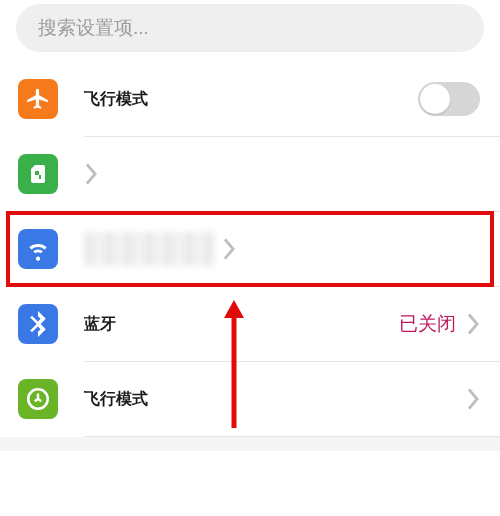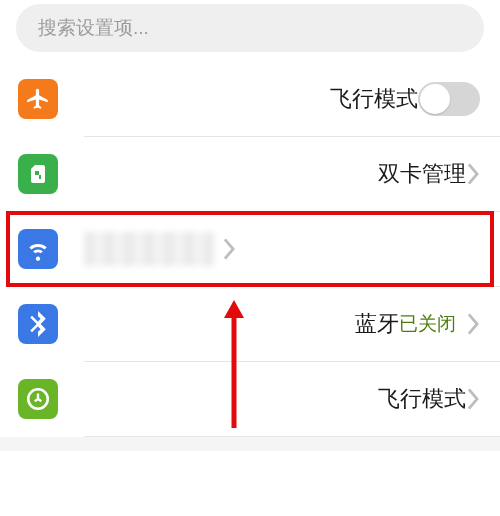--- a/index.html
+++ b/index.html
@@ -12,22 +12,22 @@
   }
   .list { }
   .row {
     display: flex; align-items: center; height: 74px;
     padding: 0 20px 0 18px; background: #fff;
   }
   .row .icon-box {
     width: 40px; height: 40px; border-radius: 8px; flex-shrink: 0;
     display: flex; align-items: center; justify-content: center; margin-right: 26px;
   }
-  .row .label { font-size: 22px; color: #1a1a1a; flex: 1 1 auto; font-weight: 400; text-align: right; }
-  .row .value { font-size: 19px; color: #4d7c0f; margin-right: 10px; }
+  .row .label { font-size: 16px; color: #1a1a1a; flex: 1 1 auto; font-weight: 700; }
+  .row .value { font-size: 19px; color: #be185d; margin-right: 10px; }
   .row .chev, .row .toggle { flex-shrink: 0; }
   .sep { height: 1px; background: #e6e6e6; margin-left: 84px; margin-right: 0; }
   .group-gap { height: 14px; background: #f5f5f5; }
   .chev svg { display: block; }
   .toggle {
     width: 62px; height: 34px; border-radius: 17px; background: #d6d6d6; position: relative;
   }
   .toggle .knob {
     width: 30px; height: 30px; border-radius: 15px; background: #fff;
     position: absolute; left: 2px; top: 2px; box-shadow: 0 1px 2px rgba(0,0,0,.15);
@@ -74,21 +74,20 @@
     </div>
   </div>
   <div class="sep"></div>
 
   <div class="row">
     <div class="icon-box" style="background:#3ab04a">
       <svg width="24" height="24" viewBox="0 0 24 24">
             <path fill="#fff" d="M17 3H9L5 7v12a2 2 0 0 0 2 2h10a2 2 0 0 0 2-2V5a2 2 0 0 0-2-2zm-2 14h-2v-4H9V9h4v4h2v4z"></path>
           </svg>
     </div>
-    <div class="label">双卡管理</div>
     <div class="chev">
       <svg width="14" height="22" viewBox="0 0 10 16">
             <path fill="none" stroke="#bdbdbd" stroke-width="2" d="M2 1l6 7-6 7"></path>
           </svg>
     </div>
   </div>
   <div class="sep"></div>
 
   <div class="row">
     <div class="icon-box" style="background:#3a78e6">

